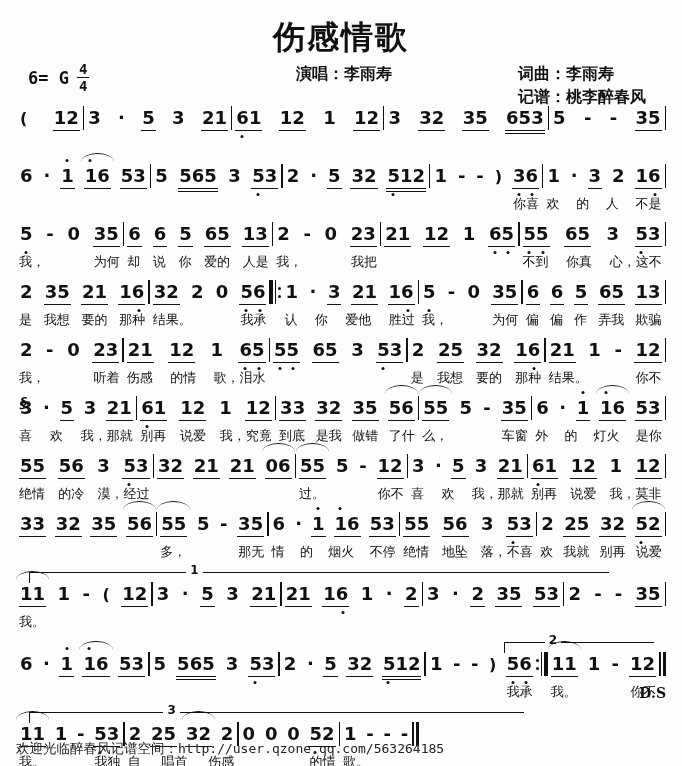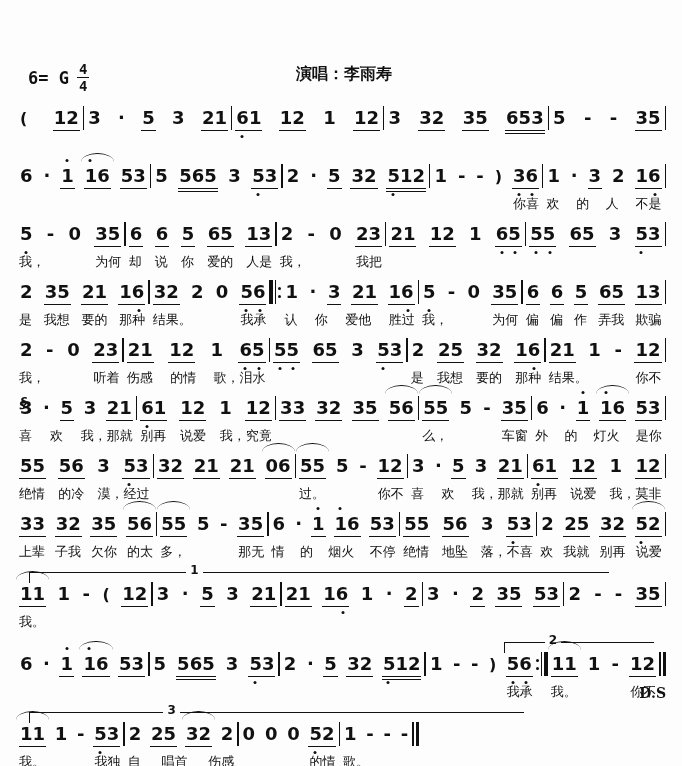--- a/index.html
+++ b/index.html
@@ -74,29 +74,32 @@
     font-family:"DejaVu Sans",sans-serif;white-space:nowrap;
   }
   .footer .url{font-family:"DejaVu Sans Mono","Liberation Mono",monospace;font-size:13px;}
 </style>
 </head>
 <body>
 
 <div class="page">
 
   <div class="hdr">
+    <div class="title">伤感情歌</div>
     <div class="keysig">
       <span>6= G</span>
       <span class="timesig">
         <span class="num">4</span>
         <span class="den">4</span>
       </span>
     </div>
     <div class="credit-singer">演唱：李雨寿</div>
     <div class="credit-right">
+      <div>词曲：李雨寿</div>
+      <div>记谱：桃李醉春风</div>
     </div>
   </div>
 
   <div class="score">
       <div class="mline">
         <div class="mrow">
           <div class="measure" style="flex-grow: 2;">
             <div class="notes">
               <span class="tok sym">(</span>
               <span class="tok u1">12</span>
@@ -294,20 +297,25 @@
           <div class="bl">
             <i class="ln"></i>
           </div>
           <div class="measure" style="flex-grow: 4;">
             <div class="notes">
               <span class="tok u1">55<i class="ld" style="left: 25%;"></i><i class="ld" style="left: 75%;"></i></span>
               <span class="tok u1">65</span>
               <span class="tok">3</span>
               <span class="tok u1">53<i class="ld" style="left: 25%;"></i></span>
             </div>
+            <div class="lyric spread">
+              <span class="lyr">不到</span>
+              <span class="lyr">你真</span>
+              <span class="lyr">心，这不</span>
+            </div>
           </div>
           <div class="bl">
             <i class="ln"></i>
           </div>
         </div>
       </div>
       <div class="mline">
         <div class="mrow">
           <div class="measure" style="flex-grow: 4;">
             <div class="notes">
@@ -514,20 +522,26 @@
           <div class="bl">
             <i class="ln"></i>
           </div>
           <div class="measure" style="flex-grow: 4;">
             <div class="notes">
               <span class="tok u1">33</span>
               <span class="tok u1">32</span>
               <span class="tok u1">35</span>
               <span class="tok u1">56<i class="arc"></i></span>
             </div>
+            <div class="lyric spread">
+              <span class="lyr">到底</span>
+              <span class="lyr">是我</span>
+              <span class="lyr">做错</span>
+              <span class="lyr">了什</span>
+            </div>
           </div>
           <div class="bl">
             <i class="ln"></i>
           </div>
           <div class="measure" style="flex-grow: 4;">
             <div class="notes">
               <span class="tok u1">55<i class="arc"></i></span>
               <span class="tok">5</span>
               <span class="tok">-</span>
               <span class="tok u1">35</span>
@@ -641,26 +655,20 @@
       </div>
       <div class="mline">
         <div class="mrow">
           <div class="measure" style="flex-grow: 4;">
             <div class="notes">
               <span class="tok u1">33</span>
               <span class="tok u1">32</span>
               <span class="tok u1">35</span>
               <span class="tok u1">56<i class="arc"></i></span>
             </div>
-            <div class="lyric spread">
-              <span class="lyr">上辈</span>
-              <span class="lyr">子我</span>
-              <span class="lyr">欠你</span>
-              <span class="lyr">的太</span>
-            </div>
           </div>
           <div class="bl">
             <i class="ln"></i>
           </div>
           <div class="measure" style="flex-grow: 4;">
             <div class="notes">
               <span class="tok u1">55<i class="arc"></i></span>
               <span class="tok">5</span>
               <span class="tok">-</span>
               <span class="tok u1">35</span>
@@ -943,14 +951,17 @@
             </div>
           </div>
           <div class="bl">
             <i class="ln"></i>
             <i class="ln thick"></i>
           </div>
         </div>
       </div>
     </div>
 
+  <div class="footer">
+    <span>欢迎光临醉春风记谱空间：</span><span class="url">http://user.qzone.qq.com/563264185</span>
+  </div>
 
 </div>
 
 </body></html>

